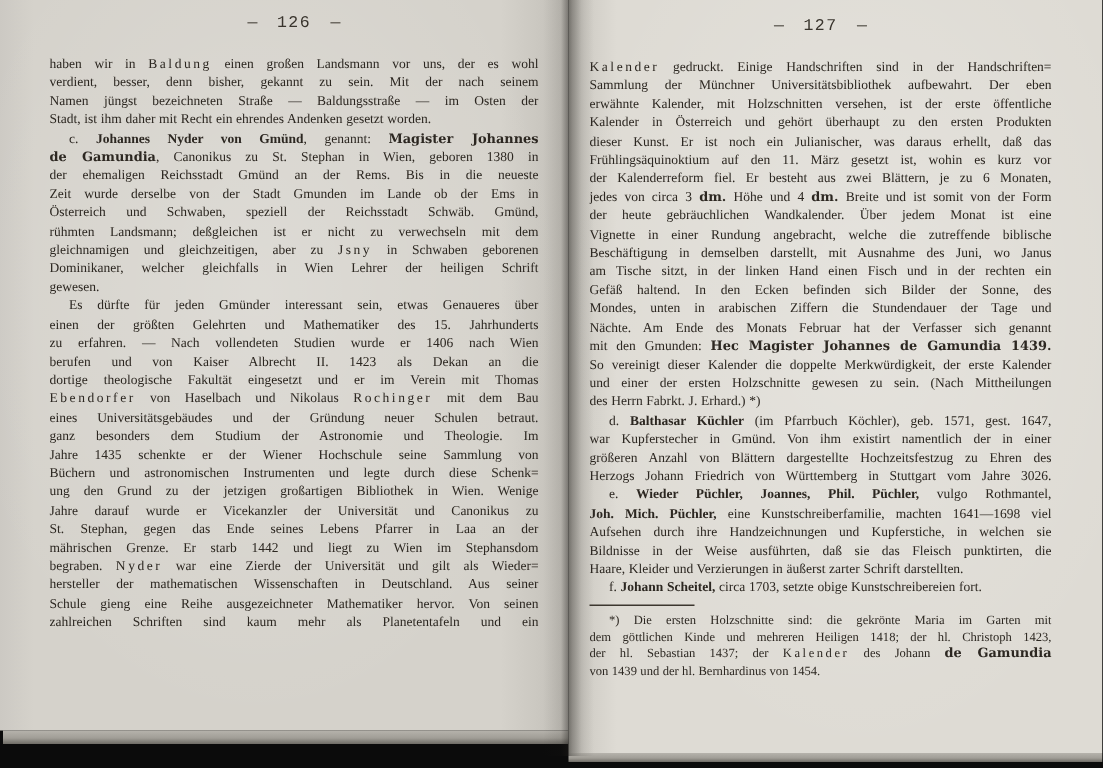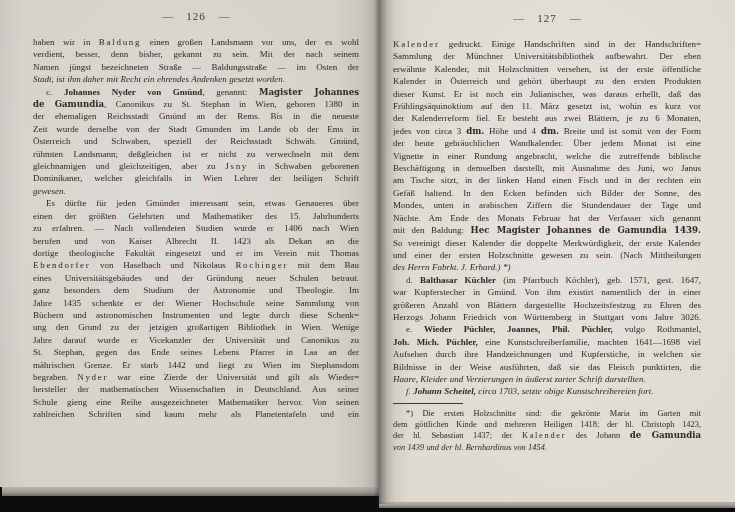--- a/index.html
+++ b/index.html
@@ -44,39 +44,40 @@
       rgba(30,28,25,0.45) 50%, rgba(30,28,25,0.30) 58%,
       rgba(30,28,25,0.10) 75%, rgba(0,0,0,0) 100%);
     pointer-events: none;
   }
   .pagehead {
     text-align: center;
     font-size: 11px;
     color: #39342d;
     height: 14px;
     margin-bottom: 12px;
+    font-family: Liberation Mono, monospace;
   }
   .pagehead .dash { margin: 0 13px; color: #4a453d; }
   .pagehead .pnum { letter-spacing: 1px; }
   .column { position: absolute; }
   .col-left  { left: 33px;  top: 10px; width: 326px; }
   .col-right { left: 14px;  top: 12px; width: 308px; }
   .body-text {
     font-size: 9px;
     line-height: 12.42px;
     text-rendering: optimizeLegibility;
   }
   .line {
     height: 12.42px;
     overflow: hidden;
     text-align: justify;
     text-align-last: justify;
     word-spacing: 0.2px;
   }
-  .line.last { text-align-last: left; font-style: italic; }
+  .line.last { text-align-last: left; }
   .para.indent .line:first-child { text-indent: 13px; }
   .b   { font-weight: bold; }
   .sp  { letter-spacing: 1.7px; }
   .ant { font-family: "DejaVu Serif", serif; font-size: 8.6px; font-weight: bold; }
   .footnote-rule {
     width: 70px; height: 0;
     border-top: 1px solid #3c372f;
     margin: 5px 0 4px 0;
   }
   .footnote {
@@ -152,21 +153,21 @@
             <div class="line"><span>Frühlingsäquinoktium auf den 11. März gesetzt ist, wohin es kurz vor</span></div>
             <div class="line"><span>der Kalenderreform fiel. Er besteht aus zwei Blättern, je zu 6 Monaten,</span></div>
             <div class="line"><span>jedes von circa 3 </span><span class="ant">dm.</span><span> Höhe und 4 </span><span class="ant">dm.</span><span> Breite und ist somit von der Form</span></div>
             <div class="line"><span>der heute gebräuchlichen Wandkalender. Über jedem Monat ist eine</span></div>
             <div class="line"><span>Vignette in einer Rundung angebracht, welche die zutreffende biblische</span></div>
             <div class="line"><span>Beschäftigung in demselben darstellt, mit Ausnahme des Juni, wo Janus</span></div>
             <div class="line"><span>am Tische sitzt, in der linken Hand einen Fisch und in der rechten ein</span></div>
             <div class="line"><span>Gefäß haltend. In den Ecken befinden sich Bilder der Sonne, des</span></div>
             <div class="line"><span>Mondes, unten in arabischen Ziffern die Stundendauer der Tage und</span></div>
             <div class="line"><span>Nächte. Am Ende des Monats Februar hat der Verfasser sich genannt</span></div>
-            <div class="line"><span>mit den Baldung: </span><span class="ant">Hec Magister Johannes de Gamundia 1439.</span></div>
+            <div class="line"><span>mit den Gmunden: </span><span class="ant">Hec Magister Johannes de Gamundia 1439.</span></div>
             <div class="line"><span>So vereinigt dieser Kalender die doppelte Merkwürdigkeit, der erste Kalender</span></div>
             <div class="line"><span>und einer der ersten Holzschnitte gewesen zu sein. (Nach Mittheilungen</span></div>
             <div class="line last"><span>des Herrn Fabrkt. J. Erhard.) *)</span></div>
           </div>
           <div class="para indent">
             <div class="line"><span>d. </span><span class="b">Balthasar Küchler</span><span> (im Pfarrbuch Köchler), geb. 1571, gest. 1647,</span></div>
             <div class="line"><span>war Kupferstecher in Gmünd. Von ihm existirt namentlich der in einer</span></div>
             <div class="line"><span>größeren Anzahl von Blättern dargestellte Hochzeitsfestzug zu Ehren des</span></div>
             <div class="line"><span>Herzogs Johann Friedrich von Württemberg in Stuttgart vom Jahre 3026.</span></div>
           </div>

